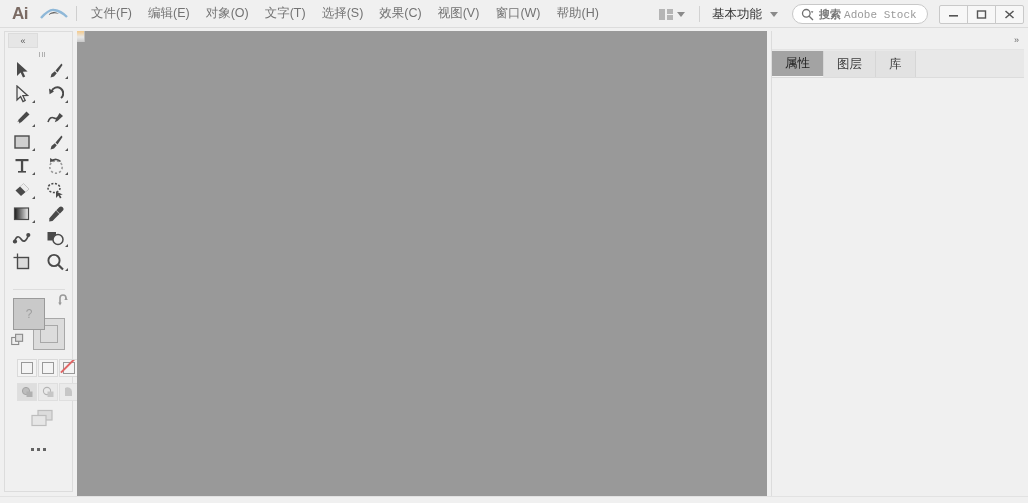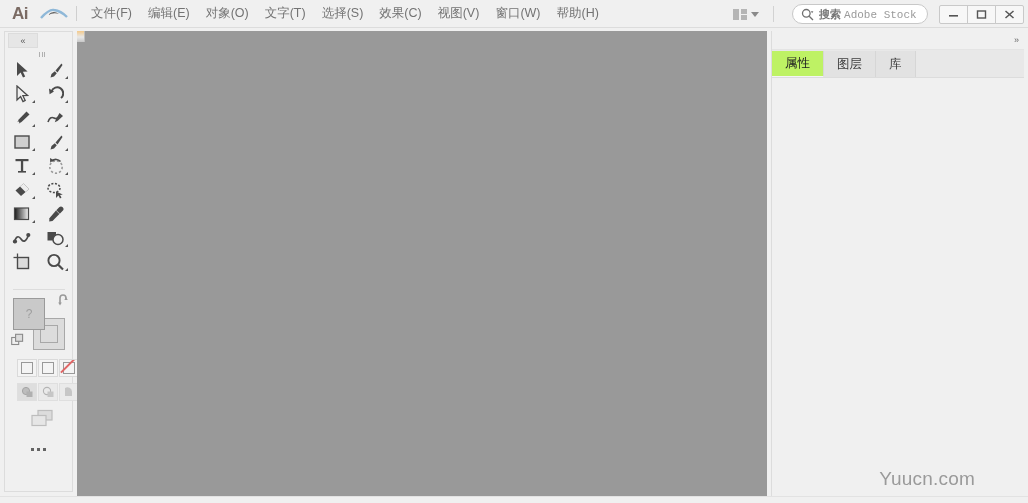--- a/index.html
+++ b/index.html
@@ -245,21 +245,21 @@
   }
   .rp-tab {
     height: 26px; padding: 0 13px;
     display: flex; align-items: center;
     font-size: 12.5px; color: #3c3c3c;
     background: #e2e2e2;
     border-right: 1px solid #d6d6d6;
     box-sizing: border-box;
   }
   .rp-tab.active {
-    background: #bef264; color: #222;
+    background: #a3a3a3; color: #222;
     border-bottom: 1px solid #f4f4f4;
   }
   .rp-body {
     height: 410px; background: #f0f0f0;
     position: relative;
   }
 
   
   .watermark {
     position: absolute; right: 17px; bottom: 13px;
@@ -304,20 +304,24 @@
     <div class="mb-right">
       <div class="arrange-btn">
         <span class="arrange-glyph">
           <i class="a"></i>
             <i class="b"></i>
             <i class="c"></i>
         </span>
         <span class="caret"></span>
       </div>
       <div class="vsep"></div>
+      <div class="workspace-btn">
+        <span>基本功能</span>
+        <span class="caret"></span>
+      </div>
       <div class="search-box">
         <svg width="13" height="13" viewBox="0 0 13 13">
           <circle cx="5.3" cy="5.3" r="3.8" stroke="#707070" stroke-width="1.3" fill="none"></circle>
           <line x1="8.2" y1="8.2" x2="12" y2="12" stroke="#707070" stroke-width="1.3"></line>
           <path d="M9.8 3.2 l2.6 0 l-1.3 2 z" fill="#707070"></path>
         </svg>
         <span class="search-txt"><span class="cn">搜索 </span><span>Adobe Stock</span></span>
       </div>
       <div class="wincontrols">
         <div class="winbtn">
@@ -551,15 +555,14 @@
       <div class="rp-expand">»</div>
     </div>
     <div class="rp-tabs">
       <div class="rp-tab active">属性</div>
       <div class="rp-tab">图层</div>
       <div class="rp-tab">库</div>
     </div>
     <div class="rp-body"></div>
   </div>
 
-  <div class="watermark">Yuucn.com</div>
   <div class="bottombar"></div>
 </div>
 
 </body></html>

